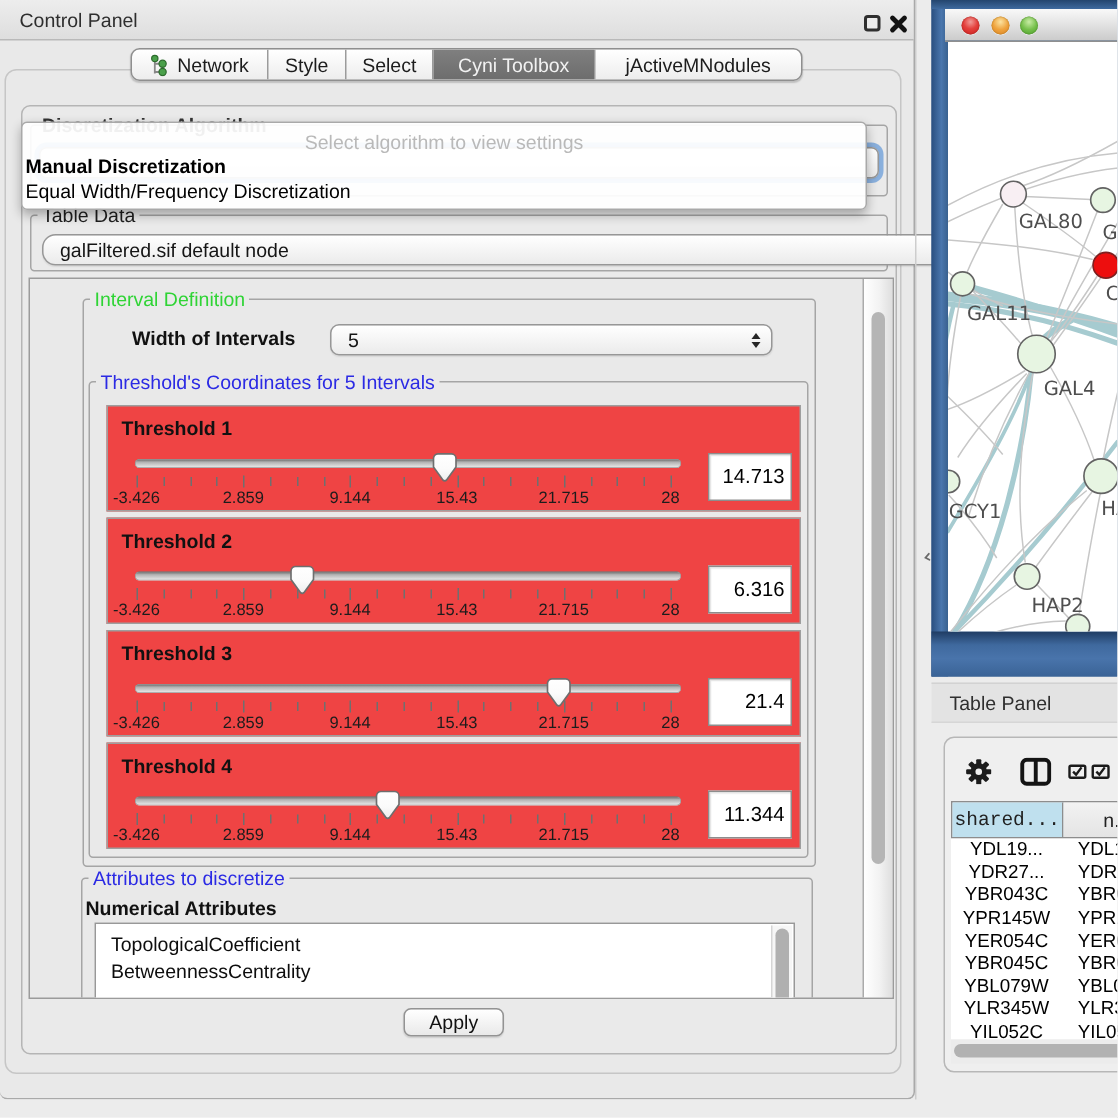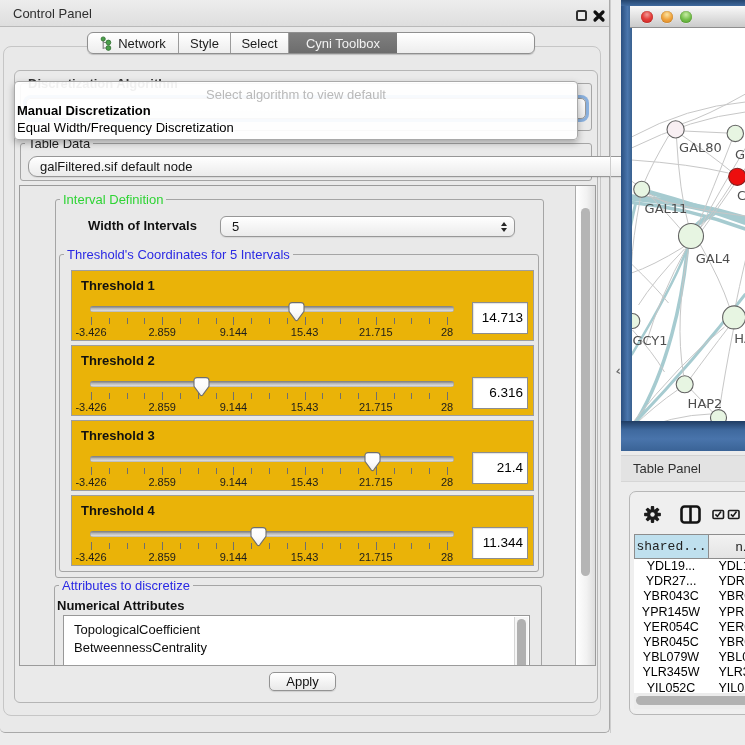--- a/index.html
+++ b/index.html
@@ -51,21 +51,21 @@
   .popup .item2{position:absolute;left:2px;top:38px;font-size:13px;color:#000;}
   
   .combo-focus{left:26px;top:98px;width:560px;height:21px;border-radius:5px;z-index:20;
     box-shadow:0 0 0 3px rgba(105,156,216,0.75),0 0 1px rgba(0,0,0,0.4);}
   
   .scrollpane{left:19px;top:185px;width:577px;height:481px;border:1px solid #9b9b9b;overflow:hidden;background:#e9e9e9;}
   .vsb{position:absolute;right:0;top:0;width:20px;height:100%;border-left:1px solid #ababab;
     background:linear-gradient(90deg,#ffffff,#f2f2f2 55%,#dedede);}
   .vsb .thumb{position:absolute;left:5px;width:9px;background:#b5b5b5;border-radius:4.5px;}
   
-  .thr-box{position:absolute;width:463px;height:71px;background:#eab308;border:1px solid #9e9e9e;}
+  .thr-box{position:absolute;width:463px;height:71px;background:#ef4444;border:1px solid #9e9e9e;}
   .thr-label{position:absolute;left:9px;top:7px;font-size:13px;font-weight:bold;color:#111;}
   .track{position:absolute;left:18px;top:35px;width:364px;height:6px;border-radius:3px;
     background:linear-gradient(#5f5f5f,#b2b2b2 35%,#efefef);box-shadow:inset 0 0 0 0.5px #9a9a9a;}
   .tick{position:absolute;width:1px;background:#6f6f6f;}
   .tlabel{position:absolute;top:55px;width:60px;margin-left:-30px;text-align:center;font-size:11px;color:#1c1c1c;}
   .thumb-svg{position:absolute;top:31px;width:17px;height:20px;margin-left:-8.5px;}
   .vfield{position:absolute;left:400px;top:31px;width:56px;height:32px;background:#fff;
     border:1px solid #8d8d8d;box-shadow:inset 1px 1px 1px rgba(0,0,0,0.12);
     font-size:13.5px;color:#000;text-align:right;padding:7px 4px 0 0;}
   
@@ -141,40 +141,43 @@
         </div>
         <div class="seg" style="width: 52px;">
           <span>Style</span>
         </div>
         <div class="seg" style="width: 58px;">
           <span>Select</span>
         </div>
         <div class="seg dark" style="width: 108px;">
           <span>Cyni Toolbox</span>
         </div>
+        <div class="seg" style="width: 137px;">
+          <span>jActiveMNodules</span>
+        </div>
       </div>
 
     <div class="abs group" id="grp-algo" style="left:20px;top:83px;width:572px;height:48px;">
       <span class="gtitle bold" style="background:transparent;">Discretization Algorithm</span>
     </div>
     <div class="abs combo combo-focus"></div>
 
     <div class="abs group" style="left:20px;top:143px;width:572px;height:38px;">
       <span class="gtitle black" style="background:#eaeaea;">Table Data</span>
       <div class="combo" style="position:absolute;left:7px;top:12px;width:664px;height:21px;border-radius:9px;">
         <div class="ctext">galFiltered.sif default node</div>
         <div class="arrows">
             <div class="tri-up"></div>
             <div class="tri-dn"></div>
           </div>
       </div>
     </div>
 
     <div class="abs popup">
-      <div class="hint">Select algorithm to view default</div>
+      <div class="hint">Select algorithm to view settings</div>
       <div class="item1">Manual Discretization</div>
       <div class="item2">Equal Width/Frequency Discretization</div>
     </div>
 
     <div class="abs scrollpane">
 
       <div class="group" style="position:absolute;left:35px;top:13px;width:489px;height:379px;">
         <span class="gtitle green" style="background:#e9e9e9;">Interval Definition</span>
       </div>
       <div class="abs noi-label" style="left:68px;top:32px;">Width of Intervals</div>

